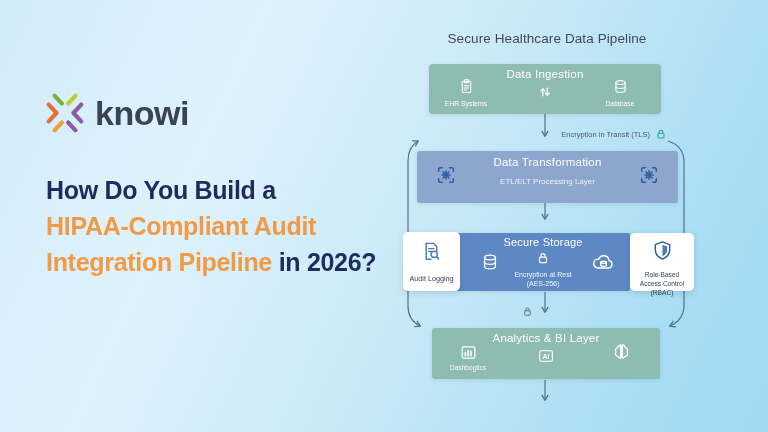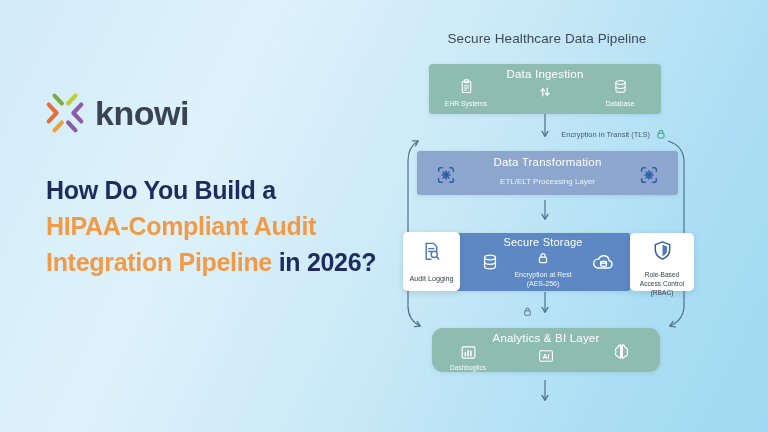--- a/index.html
+++ b/index.html
@@ -94,21 +94,21 @@
     </svg>
     <div class="mini-label" style="left:156px;top:36px;width:70px;">Database</div>
   </div>
 
   <div class="abs transit-label">Encryption in Transit (TLS)</div>
   <svg class="icon" style="left:655px;top:128px;z-index:2;" width="12" height="12" viewBox="0 0 24 24" fill="none" stroke="#3fa596" stroke-width="2.2" stroke-linecap="round" stroke-linejoin="round">
     <rect x="6" y="10.5" width="12" height="9.5" rx="1.8"></rect>
       <path d="M8.5 10.5V8a3.5 3.5 0 0 1 7 0v2.5"></path>
   </svg>
 
-  <div class="box box-steel" style="left:417px;top:151px;width:261px;height:44px;border-radius:3px;">
+  <div class="box box-steel" style="left:417px;top:151px;width:261px;height:52px;border-radius:3px;">
     <div class="bx-title" style="top:5px;">Data Transformation</div>
     <div class="bx-sub" style="top:26px;">ETL/ELT Processing Layer</div>
     <svg class="icon" style="left:18px;top:13px;" width="22" height="22" viewBox="0 0 24 24" fill="none" stroke="#2e5ca6" stroke-width="1.6" stroke-linecap="round" stroke-linejoin="round">
       <path d="M4 8V6a2 2 0 0 1 2-2h2"></path>
         <path d="M16 4h2a2 2 0 0 1 2 2v2"></path>
         <path d="M20 16v2a2 2 0 0 1-2 2h-2"></path>
         <path d="M8 20H6a2 2 0 0 1-2-2v-2"></path>
       <circle cx="12" cy="12" r="2.3" fill="#2e5ca6" stroke="none"></circle>
       <path d="M12 7.6v1.8M12 14.6v1.8M7.6 12h1.8M14.6 12h1.8M8.9 8.9l1.3 1.3M13.8 13.8l1.3 1.3M15.1 8.9l-1.3 1.3M10.2 13.8l-1.3 1.3" stroke-width="1.8"></path>
     </svg>
@@ -162,21 +162,21 @@
       <span>Role-Based</span><br>
       <span>Access Control (RBAC)</span>
     </div>
   </div>
 
   <svg class="icon" style="left:522px;top:306px;z-index:2;" width="11" height="11" viewBox="0 0 24 24" fill="none" stroke="#5e7d8a" stroke-width="2.2" stroke-linecap="round" stroke-linejoin="round">
     <rect x="6" y="10.5" width="12" height="9.5" rx="1.8"></rect>
       <path d="M8.5 10.5V8a3.5 3.5 0 0 1 7 0v2.5"></path>
   </svg>
 
-  <div class="box box-teal" style="left:432px;top:328px;width:228px;height:44px;border-radius:11px;">
+  <div class="box box-teal" style="left:432px;top:328px;width:228px;height:51px;border-radius:3px;">
     <div class="bx-title" style="top:4px;">Analytics &amp; BI Layer</div>
     <svg class="icon" style="left:27px;top:15px;" width="19" height="19" viewBox="0 0 24 24" fill="none" stroke="#fff" stroke-width="1.5" stroke-linecap="round" stroke-linejoin="round">
       <rect x="4" y="5" width="16" height="14" rx="1.5"></rect>
       <path d="M8 16v-4M11.5 16V9.5M15 16v-5.5" stroke-width="2"></path>
     </svg>
     <div class="mini-label" style="left:6px;top:36px;width:60px;font-size:6.5px;">Dashbogtics</div>
     <svg class="icon" style="left:105px;top:19px;" width="18" height="18" viewBox="0 0 24 24" fill="none" stroke="#fff" stroke-width="1.5" stroke-linecap="round" stroke-linejoin="round">
       <rect x="3.5" y="5" width="17" height="14" rx="2"></rect>
       <text x="12" y="16" text-anchor="middle" font-size="9.5" font-weight="bold" font-family="Liberation Sans, sans-serif" fill="#fff" stroke="none">AI</text>
     </svg>

